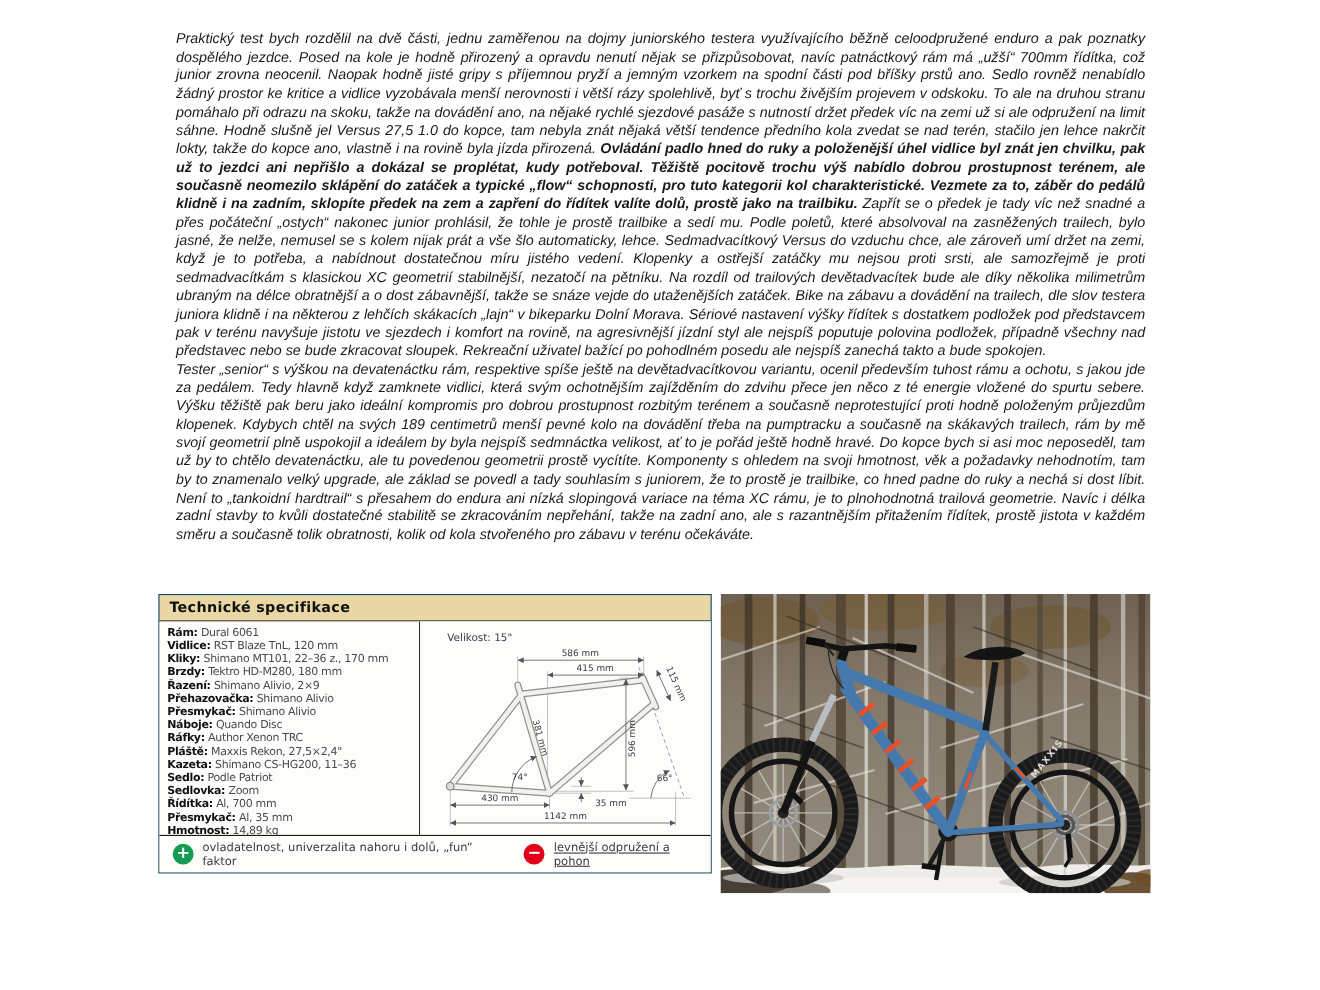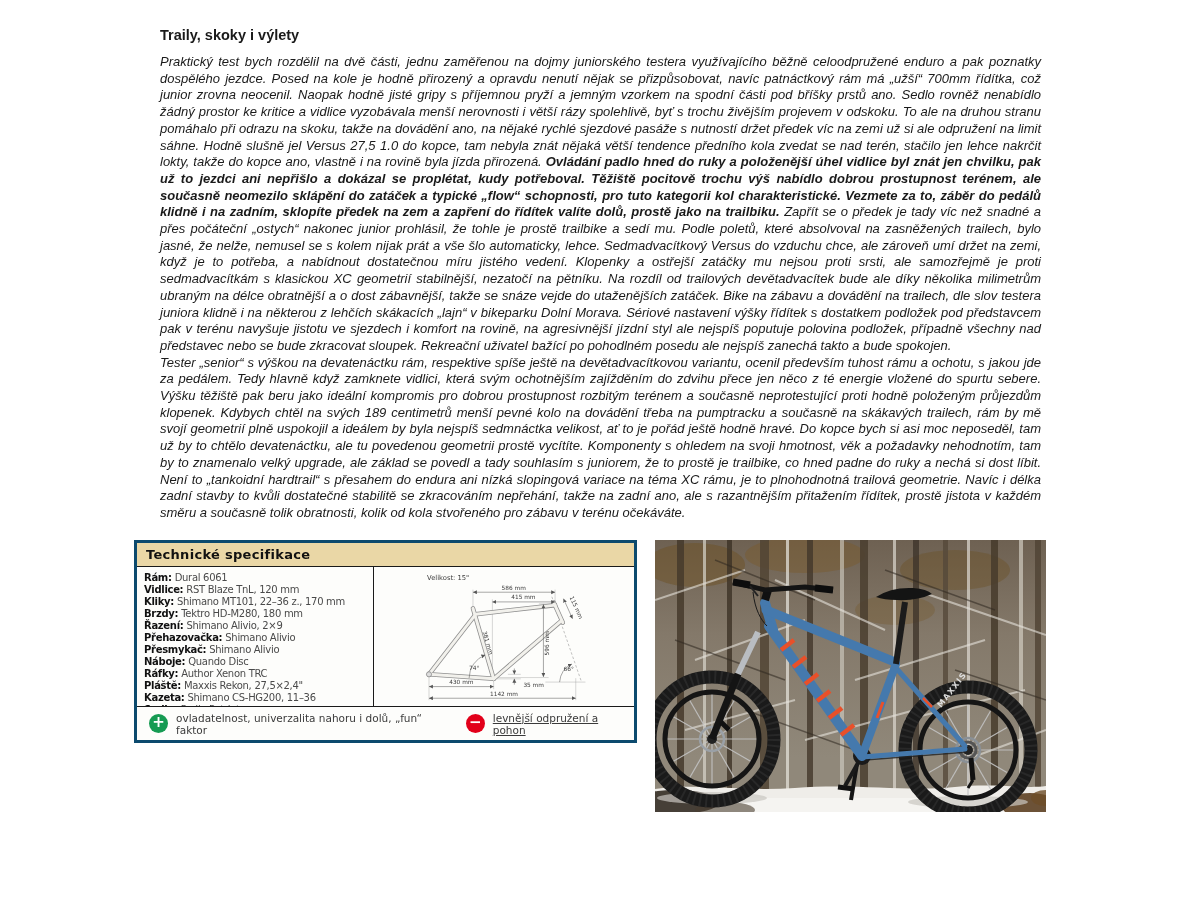--- a/index.html
+++ b/index.html
@@ -8,22 +8,22 @@
     font-family:"Liberation Sans", sans-serif;
     position:relative;overflow:hidden;color:#1a1a1a;
   }
   .article{position:absolute;left:160px;top:27px;width:881px;}
   .article-title{font-size:14.5px;font-weight:bold;margin:0 0 11px 0;}
   .article p{font-size:13px;line-height:16.7px;text-align:justify;margin:0;font-style:italic;}
   .bold-run{font-weight:bold;}
 
   
   .specbox{
-    position:absolute;left:134px;top:540px;width:503px;height:203px;
-    background:#ead7a6;border:3px solid #0c4a6e;box-sizing:border-box;
+    position:absolute;left:144px;top:540px;width:503px;height:254px;
+    background:#ead7a6;border:1px solid #0c4a6e;box-sizing:border-box;
   }
   .spec-header{
     height:23px;border-bottom:1px solid #1a1a1a;display:flex;align-items:center;
     padding-left:9px;font-family:"DejaVu Sans", sans-serif;font-weight:bold;
     font-size:13px;letter-spacing:.3px;color:#111;
   }
   .spec-content{position:absolute;top:24px;left:0;right:0;bottom:34px;display:flex;background:#fdfdfb;}
   .spec-list{
     flex:0 0 237px;border-right:1px solid #1a1a1a;box-sizing:border-box;
     padding:5px 11px 0 7px;overflow:hidden;
@@ -58,21 +58,20 @@
   .photo svg{display:block;}
   .dim-text{font-family:"DejaVu Sans", sans-serif;font-size:9px;fill:#3c3c3c;}
   .geo-size{font-family:"DejaVu Sans", sans-serif;font-size:10.5px;fill:#3c3c3c;}
 </style>
 </head>
 <body>
 
 <div class="page">
 
   <div class="article">
-    <h1 class="article-title">Traily, skoky i výlety</h1>
     <p><span>Praktický test bych rozdělil na dvě části, jednu zaměřenou na dojmy juniorského testera využívajícího běžně celoodpružené enduro a pak poznatky dospělého jezdce. Posed na kole je hodně přirozený a opravdu nenutí nějak se přizpůsobovat, navíc patnáctkový rám má „užší“ 700mm řídítka, což junior zrovna neocenil. Naopak hodně jisté gripy s příjemnou pryží a jemným vzorkem na spodní části pod bříšky prstů ano. Sedlo rovněž nenabídlo žádný prostor ke kritice a vidlice vyzobávala menší nerovnosti i větší rázy spolehlivě, byť s trochu živějším projevem v odskoku. To ale na druhou stranu pomáhalo při odrazu na skoku, takže na dovádění ano, na nějaké rychlé sjezdové pasáže s nutností držet předek víc na zemi už si ale odpružení na limit sáhne. Hodně slušně jel Versus 27,5 1.0 do kopce, tam nebyla znát nějaká větší tendence předního kola zvedat se nad terén, stačilo jen lehce nakrčit lokty, takže do kopce ano, vlastně i na rovině byla jízda přirozená. </span><span class="bold-run">Ovládání padlo hned do ruky a položenější úhel vidlice byl znát jen chvilku, pak už to jezdci ani nepřišlo a dokázal se proplétat, kudy potřeboval. Těžiště pocitově trochu výš nabídlo dobrou prostupnost terénem, ale současně neomezilo sklápění do zatáček a typické „flow“ schopnosti, pro tuto kategorii kol charakteristické. Vezmete za to, záběr do pedálů klidně i na zadním, sklopíte předek na zem a zapření do řídítek valíte dolů, prostě jako na trailbiku. </span><span>Zapřít se o předek je tady víc než snadné a přes počáteční „ostych“ nakonec junior prohlásil, že tohle je prostě trailbike a sedí mu. Podle poletů, které absolvoval na zasněžených trailech, bylo jasné, že nelže, nemusel se s kolem nijak prát a vše šlo automaticky, lehce. Sedmadvacítkový Versus do vzduchu chce, ale zároveň umí držet na zemi, když je to potřeba, a nabídnout dostatečnou míru jistého vedení. Klopenky a ostřejší zatáčky mu nejsou proti srsti, ale samozřejmě je proti sedmadvacítkám s klasickou XC geometrií stabilnější, nezatočí na pětníku. Na rozdíl od trailových devětadvacítek bude ale díky několika milimetrům ubraným na délce obratnější a o dost zábavnější, takže se snáze vejde do utaženějších zatáček. Bike na zábavu a dovádění na trailech, dle slov testera juniora klidně i na některou z lehčích skákacích „lajn“ v bikeparku Dolní Morava. Sériové nastavení výšky řídítek s dostatkem podložek pod představcem pak v terénu navyšuje jistotu ve sjezdech i komfort na rovině, na agresivnější jízdní styl ale nejspíš poputuje polovina podložek, případně všechny nad představec nebo se bude zkracovat sloupek. Rekreační uživatel bažící po pohodlném posedu ale nejspíš zanechá takto a bude spokojen.</span></p>
     <p>Tester „senior“ s výškou na devatenáctku rám, respektive spíše ještě na devětadvacítkovou variantu, ocenil především tuhost rámu a ochotu, s jakou jde za pedálem. Tedy hlavně když zamknete vidlici, která svým ochotnějším zajížděním do zdvihu přece jen něco z té energie vložené do spurtu sebere. Výšku těžiště pak beru jako ideální kompromis pro dobrou prostupnost rozbitým terénem a současně neprotestující proti hodně položeným průjezdům klopenek. Kdybych chtěl na svých 189 centimetrů menší pevné kolo na dovádění třeba na pumptracku a současně na skákavých trailech, rám by mě svojí geometrií plně uspokojil a ideálem by byla nejspíš sedmnáctka velikost, ať to je pořád ještě hodně hravé. Do kopce bych si asi moc neposeděl, tam už by to chtělo devatenáctku, ale tu povedenou geometrii prostě vycítíte. Komponenty s ohledem na svoji hmotnost, věk a požadavky nehodnotím, tam by to znamenalo velký upgrade, ale základ se povedl a tady souhlasím s juniorem, že to prostě je trailbike, co hned padne do ruky a nechá si dost líbit. Není to „tankoidní hardtrail“ s přesahem do endura ani nízká slopingová variace na téma XC rámu, je to plnohodnotná trailová geometrie. Navíc i délka zadní stavby to kvůli dostatečné stabilitě se zkracováním nepřehání, takže na zadní ano, ale s razantnějším přitažením řídítek, prostě jistota v každém směru a současně tolik obratnosti, kolik od kola stvořeného pro zábavu v terénu očekáváte.</p>
   </div>
 
   <div class="specbox">
     <div class="spec-header">Technické specifikace</div>
 
     <div class="spec-content">
       <div class="spec-list">
         <div class="spec-row"><span class="spec-label">Rám:</span><span class="spec-value">Dural 6061</span></div>

